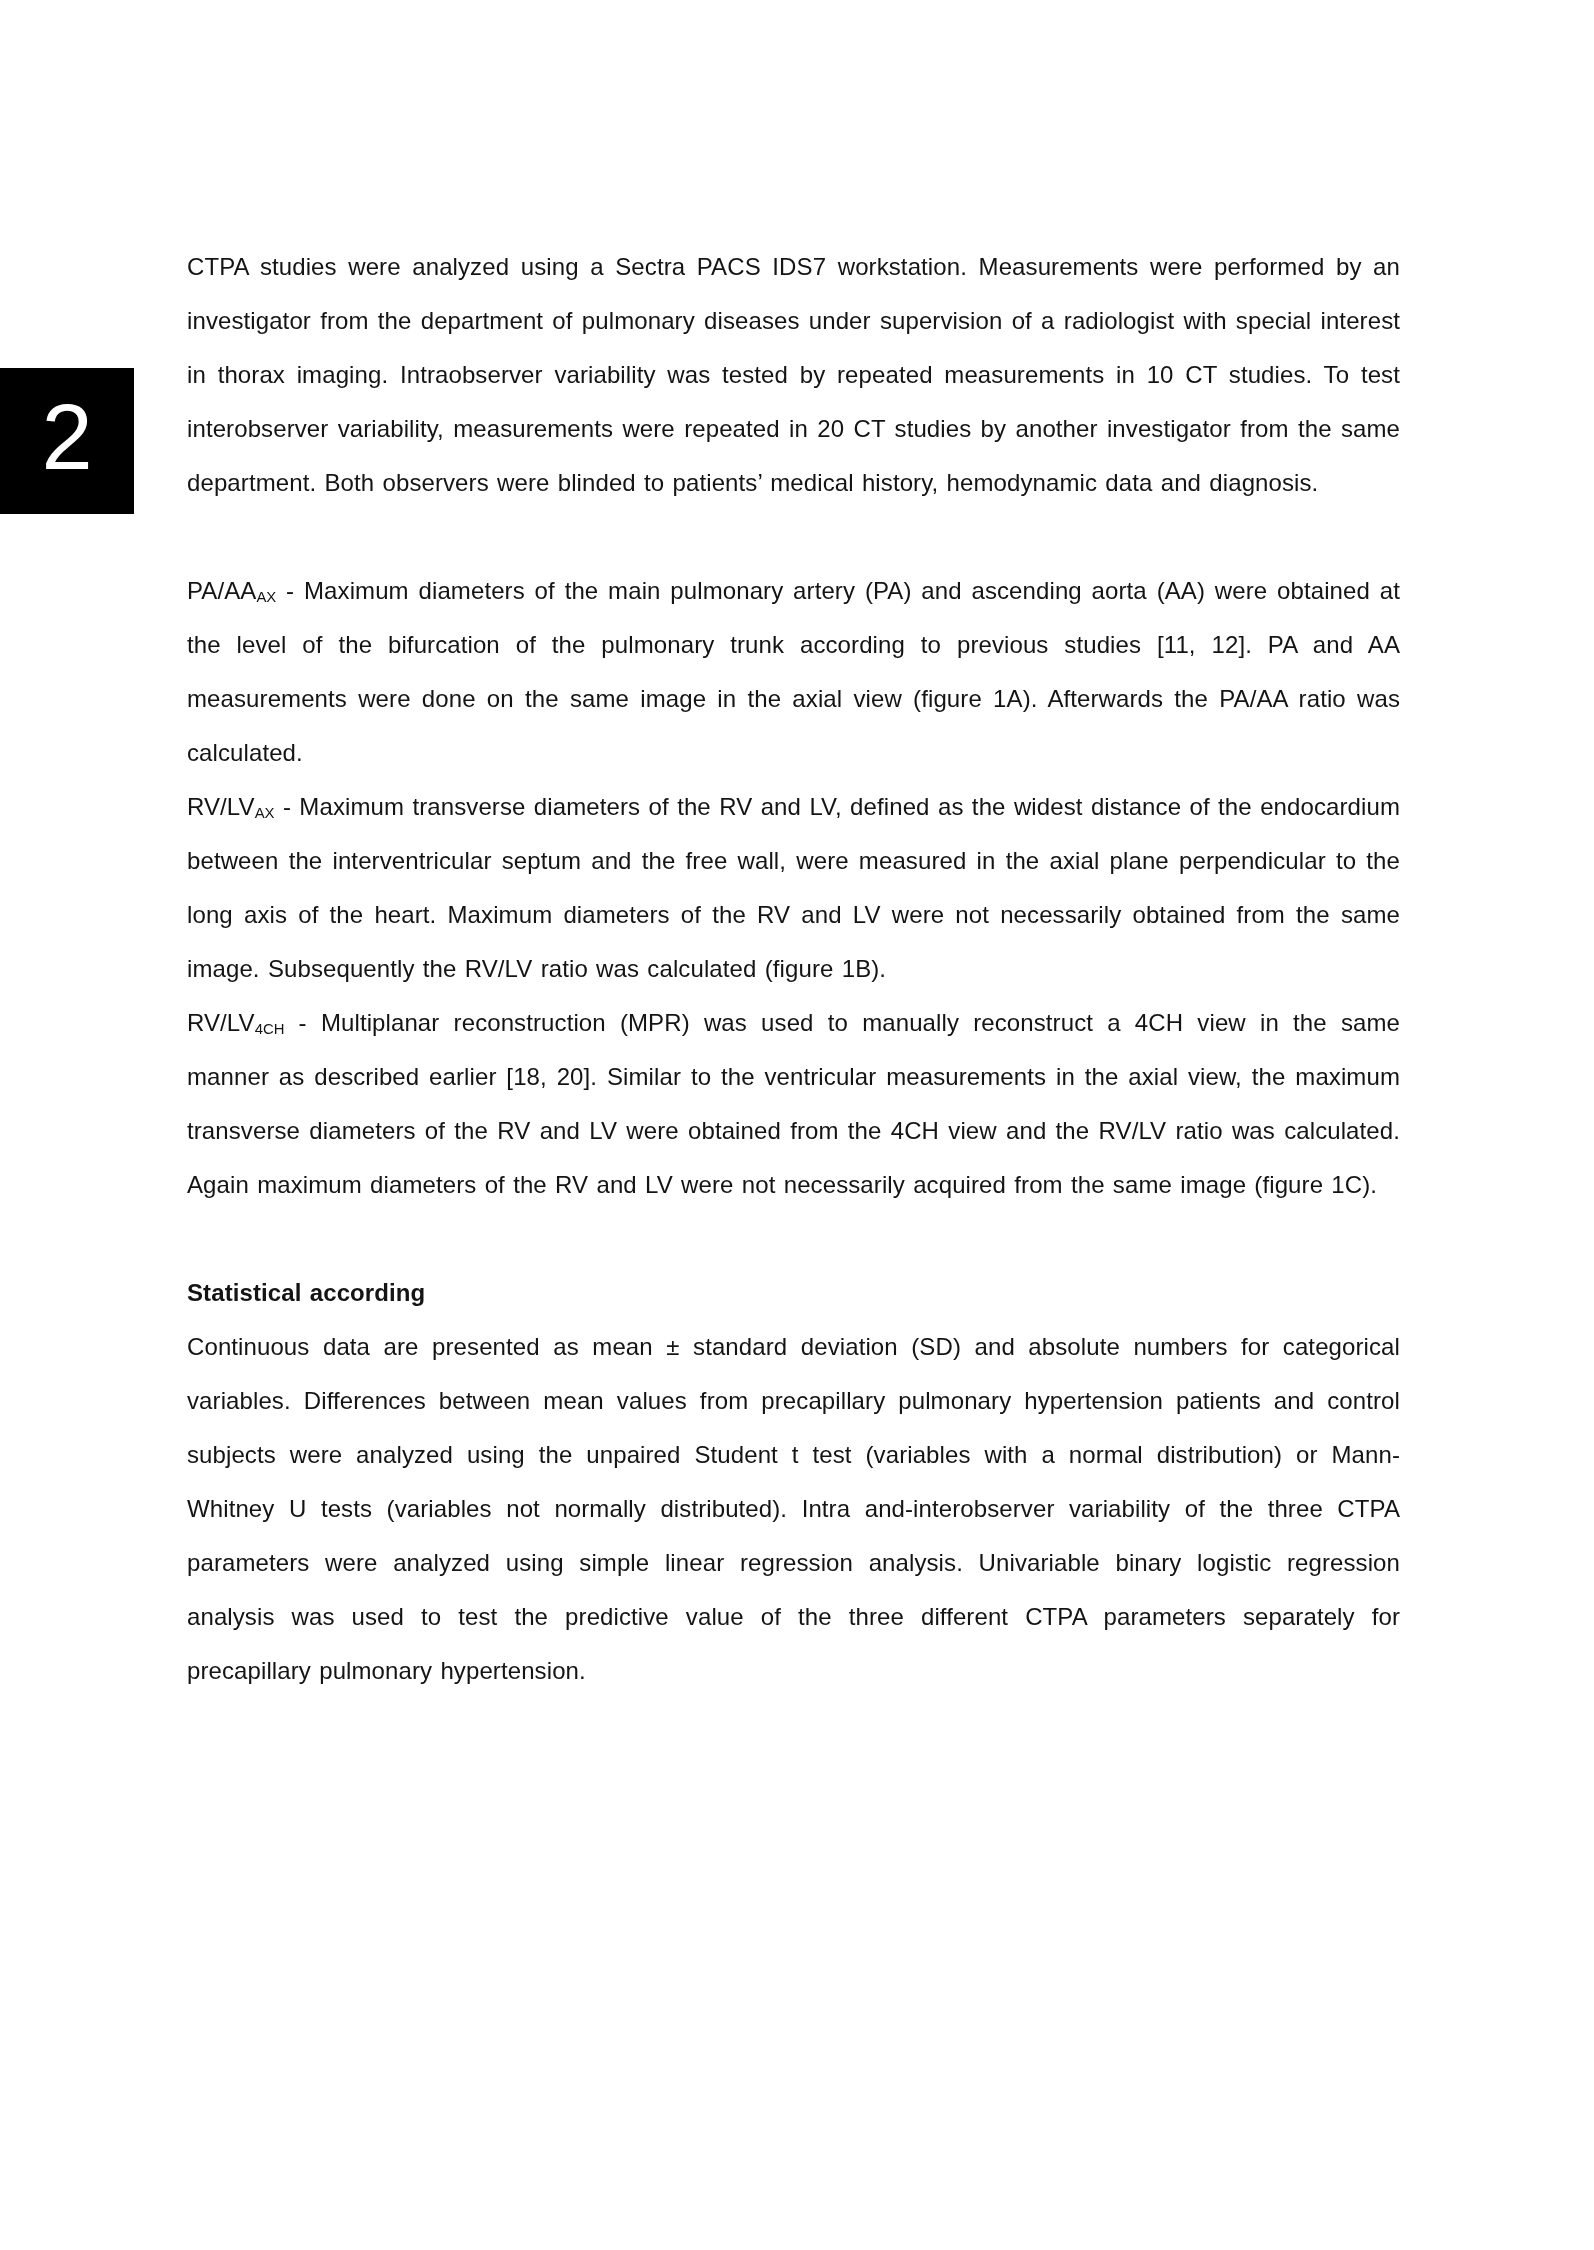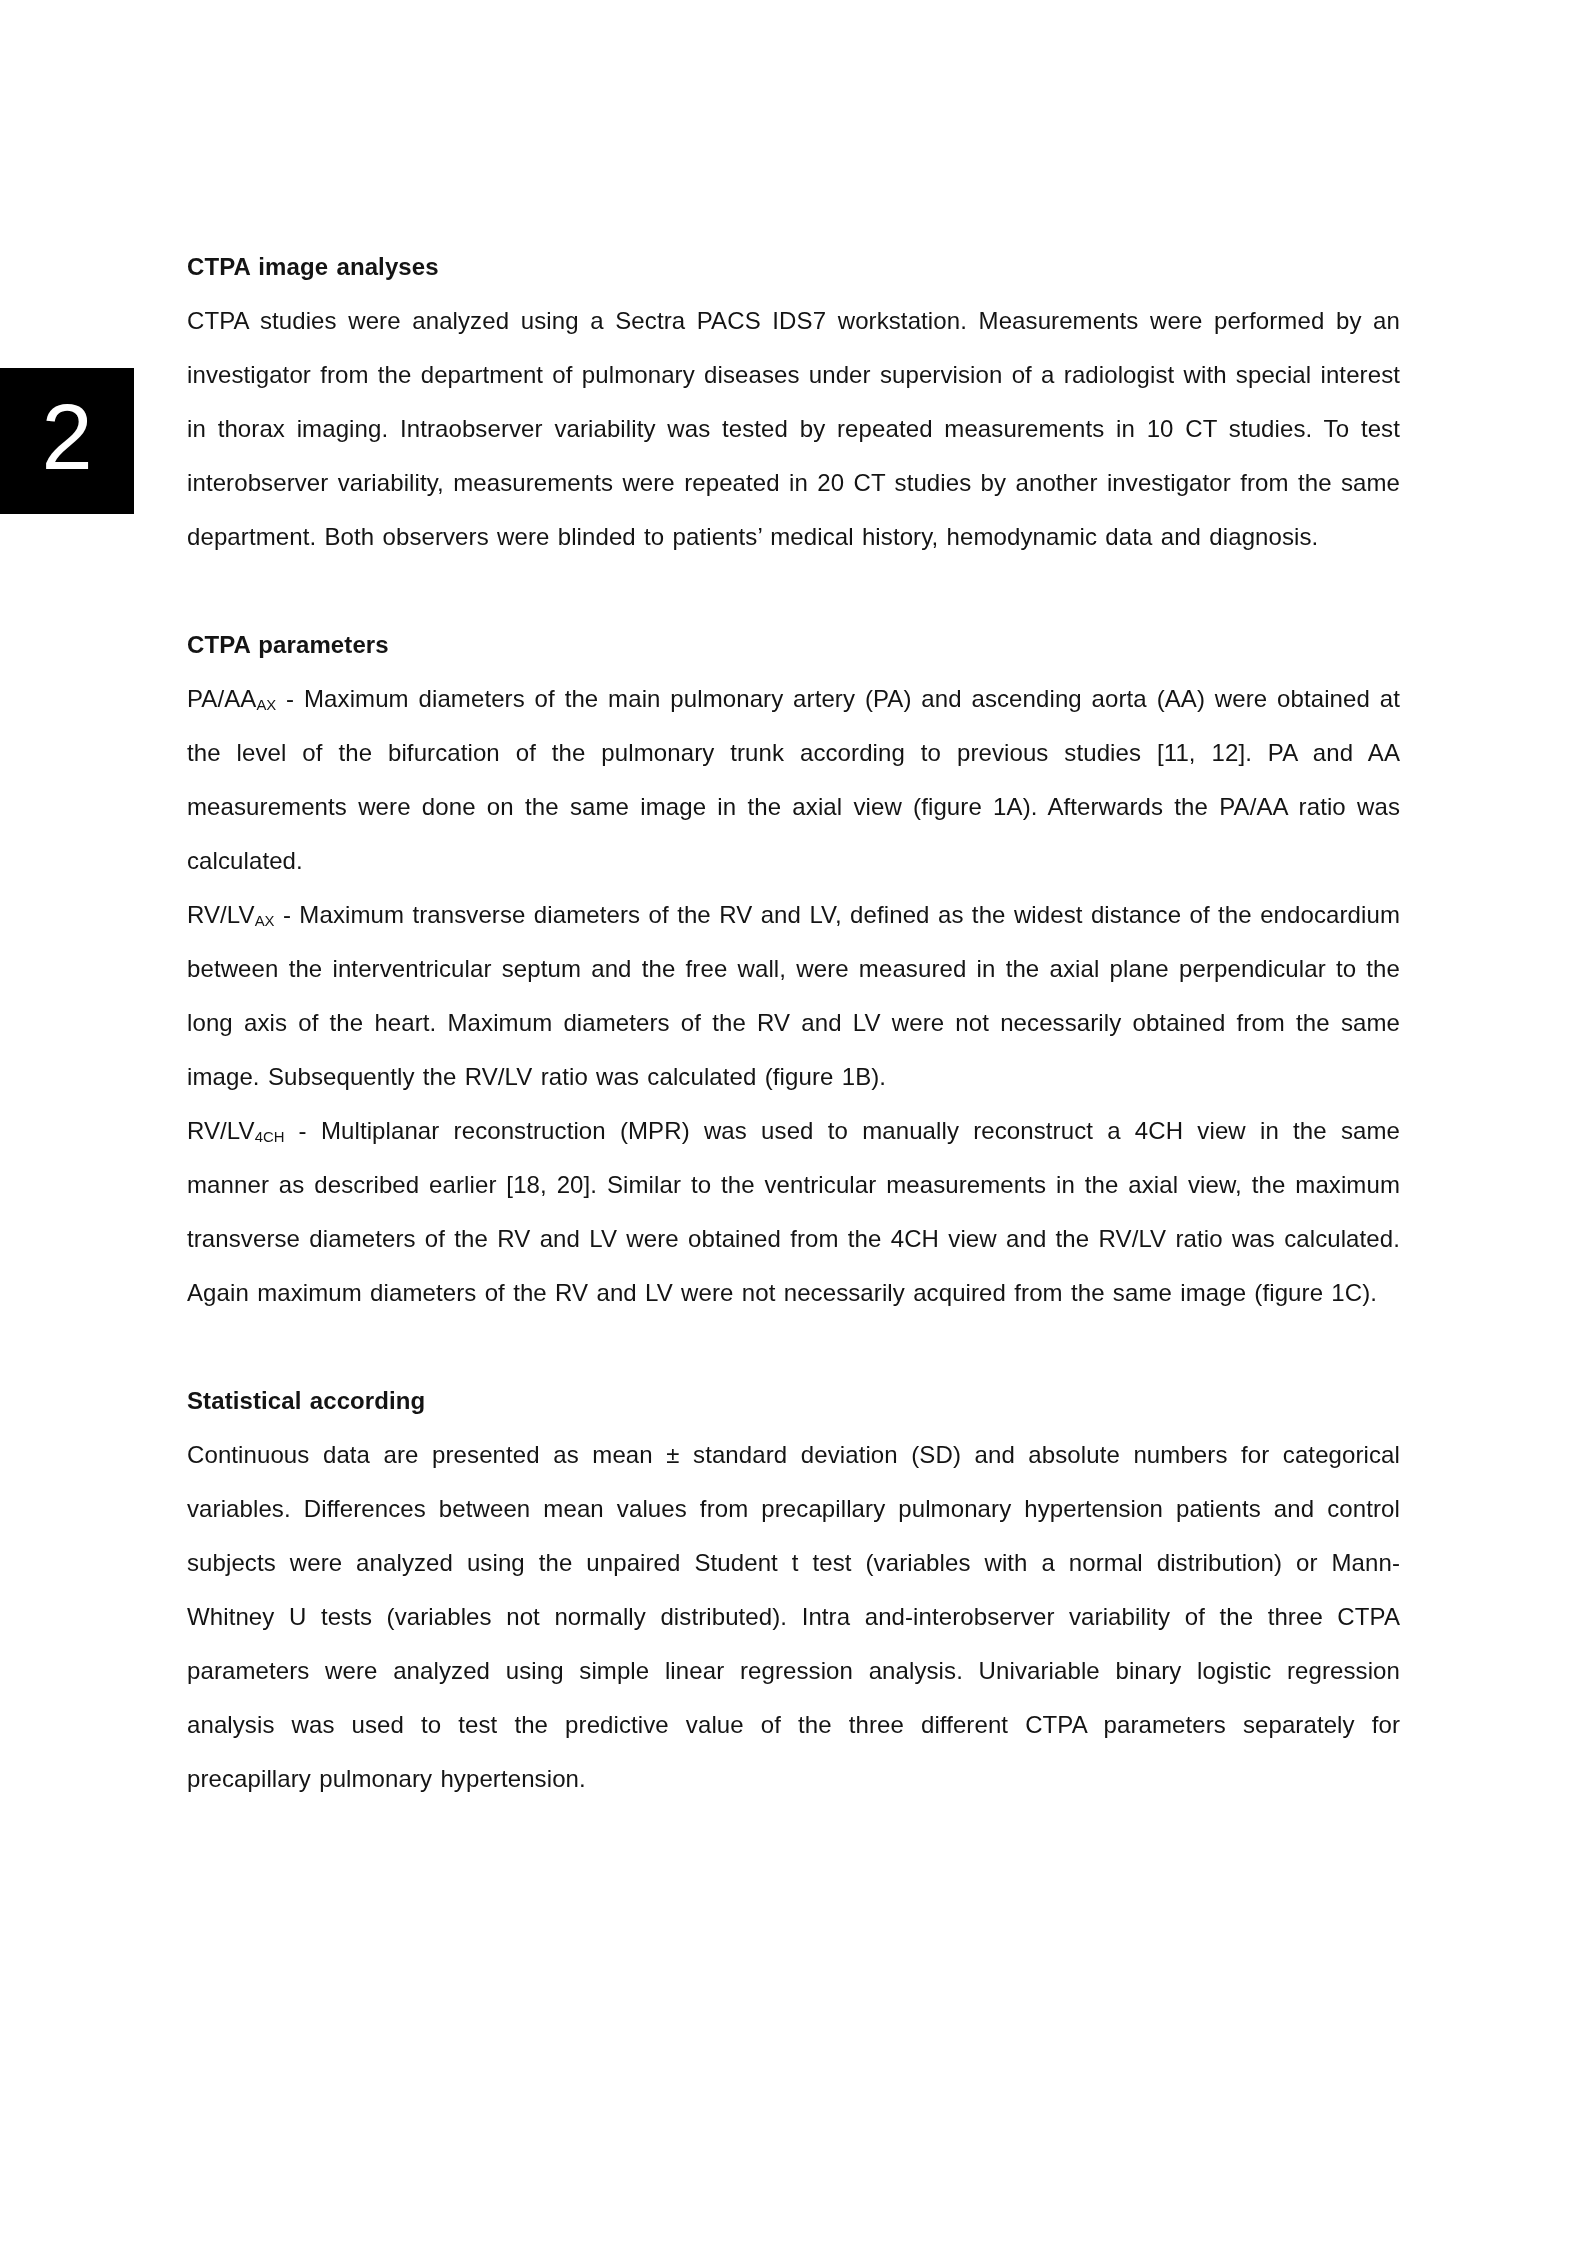--- a/index.html
+++ b/index.html
@@ -72,25 +72,23 @@
 </style>
 </head>
 <body>
 
 <div class="page">
   <div class="chapter-tab">
     <span class="chapter-number">2</span>
   </div>
   <main class="content" id="sections">
       <section class="doc-section">
-        <h2 class="section-heading">CTPA image analyses</h2>
         <p class="paragraph"><span>CTPA studies were analyzed using a Sectra PACS IDS7 workstation. Measurements were performed by an investigator from the department of pulmonary diseases under supervision of a radiologist with special interest in thorax imaging. Intraobserver variability was tested by repeated measurements in 10 CT studies. To test interobserver variability, measurements were repeated in 20 CT studies by another investigator from the same department. Both observers were blinded to patients’ medical history, hemodynamic data and diagnosis.</span></p>
       </section>
       <section class="doc-section">
-        <h2 class="section-heading">CTPA parameters</h2>
         <p class="paragraph"><span>PA/AA</span><sub class="subscript">AX</sub><span> - Maximum diameters of the main pulmonary artery (PA) and ascending aorta (AA) were obtained at the level of the bifurcation of the pulmonary trunk according to previous studies [11, 12]. PA and AA measurements were done on the same image in the axial view (figure 1A). Afterwards the PA/AA ratio was calculated.</span></p>
         <p class="paragraph"><span>RV/LV</span><sub class="subscript">AX</sub><span> - Maximum transverse diameters of the RV and LV, defined as the widest distance of the endocardium between the interventricular septum and the free wall, were measured in the axial plane perpendicular to the long axis of the heart. Maximum diameters of the RV and LV were not necessarily obtained from the same image. Subsequently the RV/LV ratio was calculated (figure 1B).</span></p>
         <p class="paragraph"><span>RV/LV</span><sub class="subscript">4CH</sub><span> - Multiplanar reconstruction (MPR) was used to manually reconstruct a 4CH view in the same manner as described earlier [18, 20]. Similar to the ventricular measurements in the axial view, the maximum transverse diameters of the RV and LV were obtained from the 4CH view and the RV/LV ratio was calculated. Again maximum diameters of the RV and LV were not necessarily acquired from the same image (figure 1C).</span></p>
       </section>
       <section class="doc-section">
         <h2 class="section-heading">Statistical according</h2>
         <p class="paragraph"><span>Continuous data are presented as mean ± standard deviation (SD) and absolute numbers for categorical variables. Differences between mean values from precapillary pulmonary hypertension patients and control subjects were analyzed using the unpaired Student t test (variables with a normal distribution) or Mann-Whitney U tests (variables not normally distributed). Intra and-interobserver variability of the three CTPA parameters were analyzed using simple linear regression analysis. Univariable binary logistic regression analysis was used to test the predictive value of the three different CTPA parameters separately for precapillary pulmonary hypertension.</span></p>
       </section>
     </main>
 </div>

